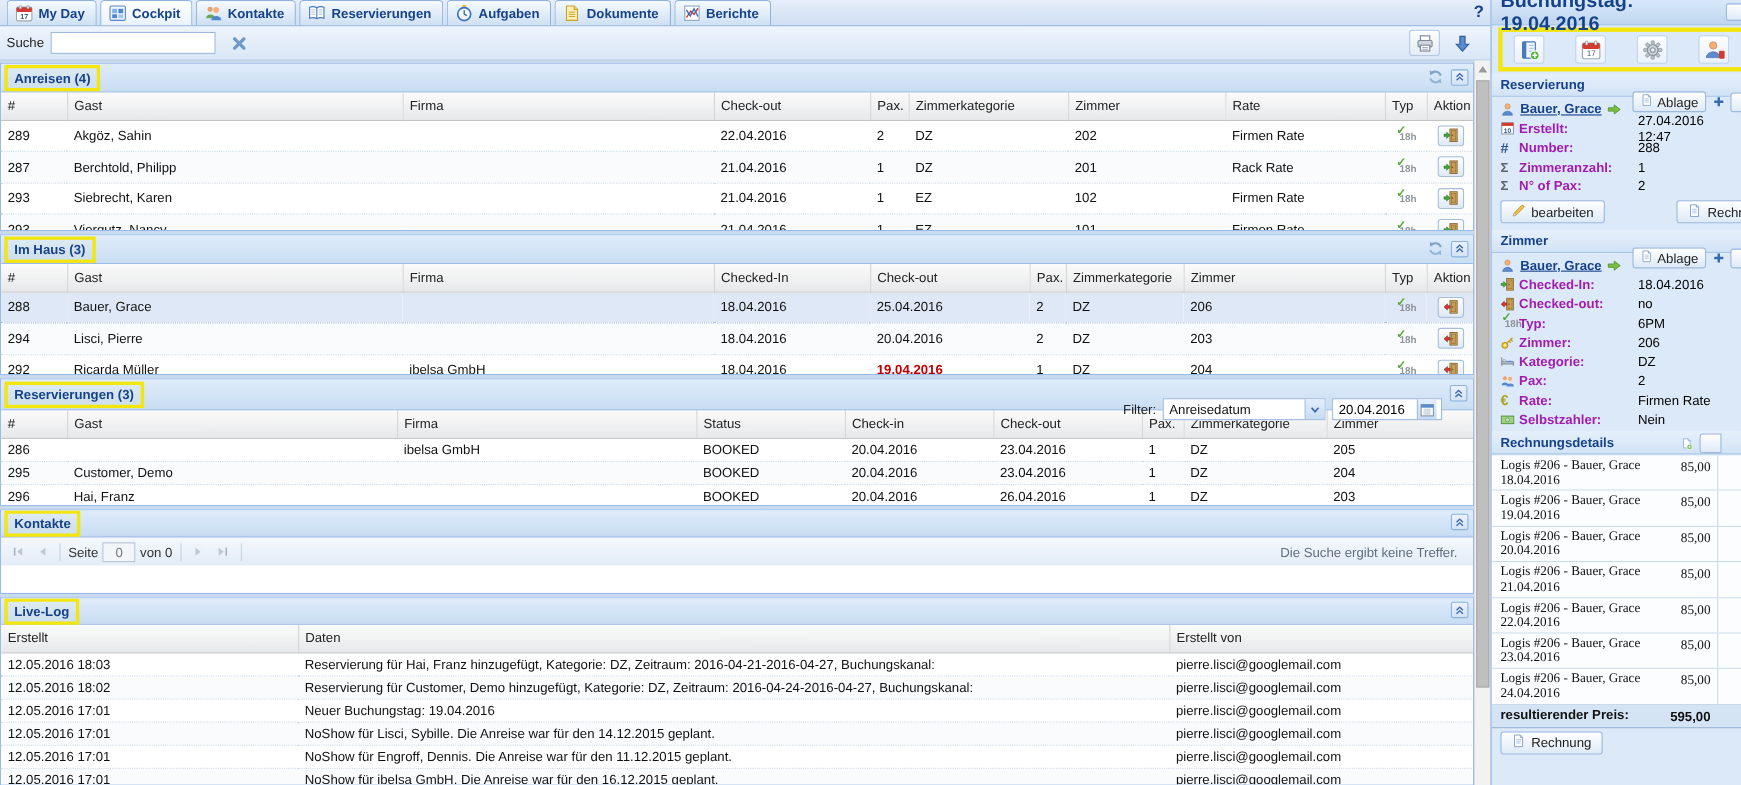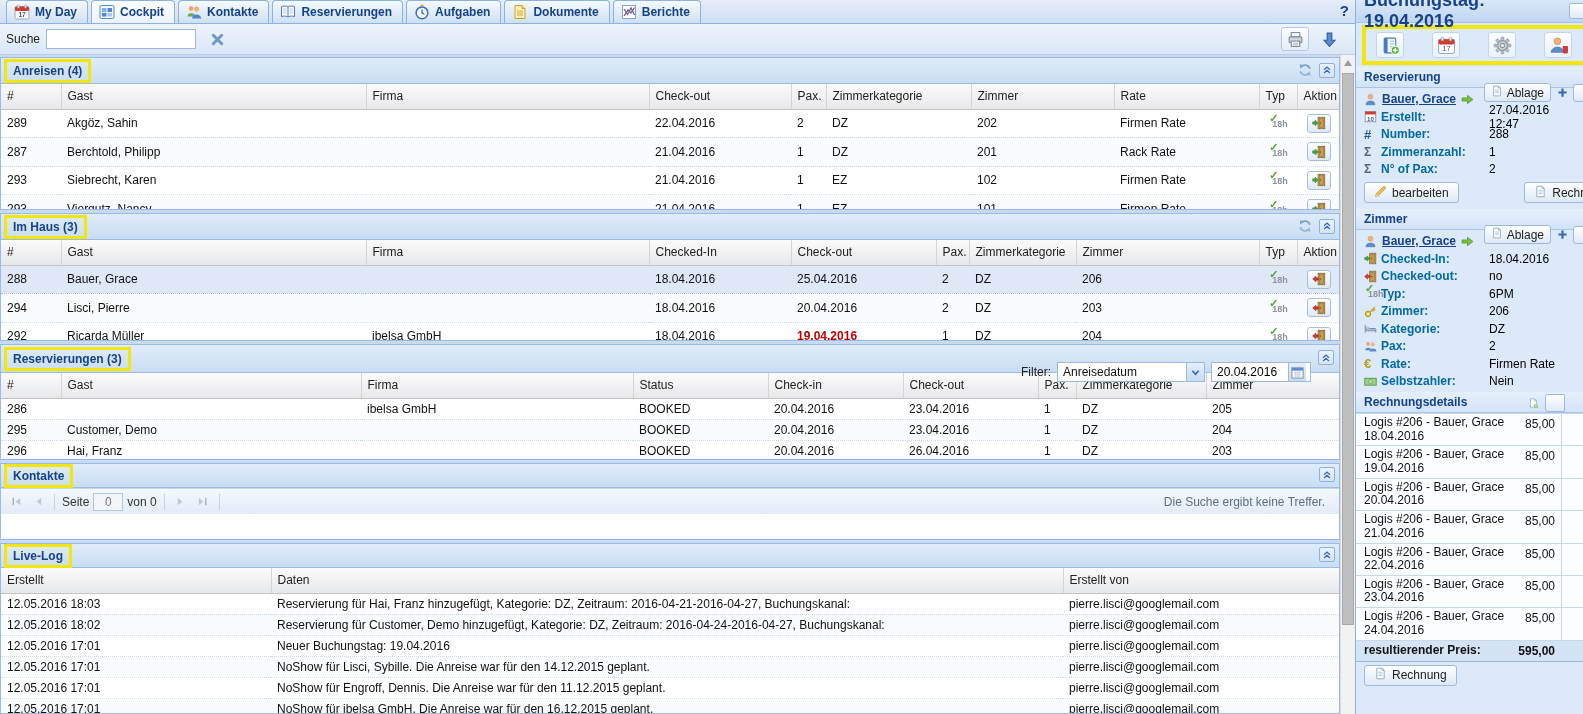--- a/index.html
+++ b/index.html
@@ -102,33 +102,33 @@
   .plusbtn { width:16px; height:16px; display:inline-flex; align-items:center; justify-content:center; cursor:pointer; }
   .plusbtn svg { width:11px; height:11px; }
   .cutbtn { width:20px; height:18px; border:1px solid #9db9dd; border-radius:3px 0 0 3px; background:linear-gradient(#fff,#dfeaf7); margin-right:-12px; }
 
   .sb-guest { display:flex; align-items:center; gap:5px; padding:3px 8px 1px 8px; height:20px; }
   .sb-guest a { color:#15428b; font-weight:bold; text-decoration:underline; cursor:pointer; }
   .sb-guest svg { width:13px; height:13px; }
   .sb-field { display:flex; align-items:center; padding:0 8px; height:17.5px; }
   .sb-field .fic { width:17px; flex:0 0 17px; display:inline-flex; align-items:center; }
   .sb-field .fic svg { width:13px; height:13px; }
-  .sb-field .flab { font-weight:bold; width:108px; flex:0 0 108px; color:#0369a1; }
+  .sb-field .flab { font-weight:bold; width:108px; flex:0 0 108px; color:#a21caf; }
   .sb-field .fval { color:#000; }
   .ichash { color:#2b5797; font-weight:bold; font-size:13px; }
   .icsigma { color:#5a6570; font-weight:bold; font-size:12px; }
   .iceuro { color:#b0a11f; font-weight:bold; font-size:13px; }
   .sb-btnrow { display:flex; justify-content:space-between; padding:4px 0 4px 8px; }
   .sb-btn { height:21px; border:1px solid #9db9dd; border-radius:3px; background:linear-gradient(#ffffff,#dde9f6); display:inline-flex; align-items:center; gap:5px; padding:0 9px; font-size:12px; color:#222; cursor:pointer; font-family:inherit; white-space:nowrap; }
   .sb-btn svg { width:13px; height:13px; }
   .sb-btn.cut { margin-right:-34px; }
 
   
   .rd-items { border-top:1px solid #c9d9ec; }
-  .rd-row { display:flex; background:#fbfdff; border-bottom:1px solid #c9d9ec; height:32.4px; }
+  .rd-row { display:flex; background:#fbfdff; border-bottom:1px solid #c9d9ec; height:32.4px;font-family:Liberation Serif, serif; }
   .rd-name { width:150px; flex:0 0 150px; padding:2px 0 0 8px; line-height:13.5px; font-size:12px; }
   .rd-amt { width:56px; flex:0 0 56px; text-align:right; padding:3px 6px 0 0; border-right:1px solid #c9d9ec; }
   .rd-total { display:flex; background:#d5e4f5; border-bottom:1px solid #9cb8d8; height:21px; font-weight:bold; }
   .rd-total .rd-name { padding-top:3px; }
   .rd-total .rd-amt { border-right:1px solid transparent; }
   .rd-footer { padding:3px 0 0 8px; }
 </style>
 </head>
 <body>
 

